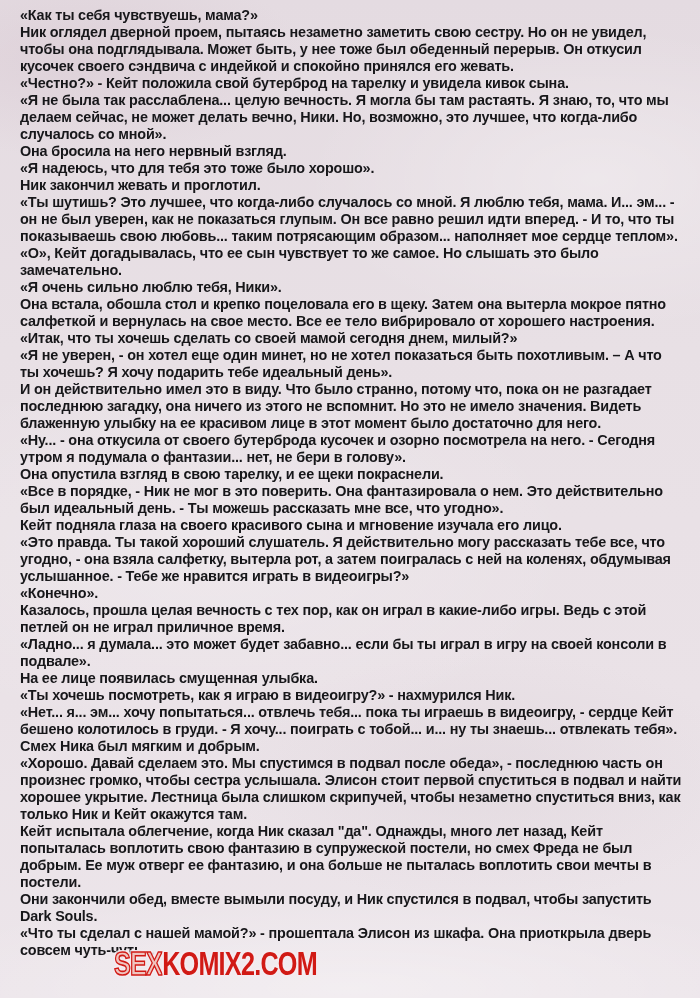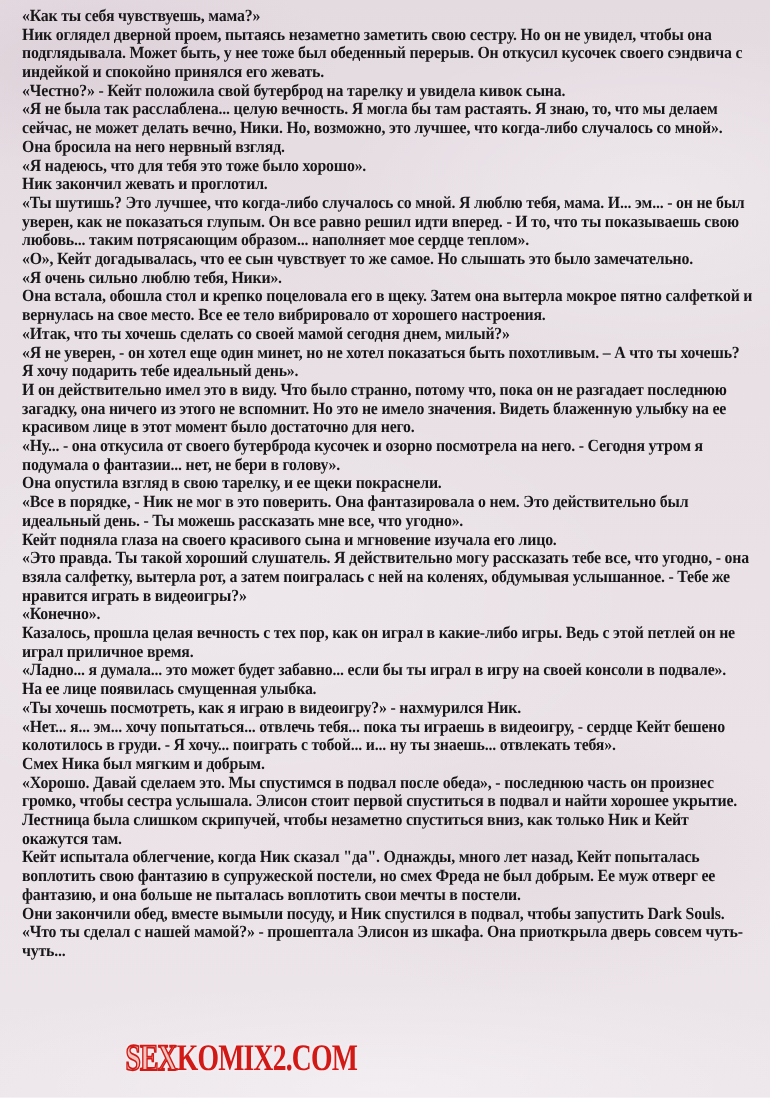--- a/index.html
+++ b/index.html
@@ -16,21 +16,20 @@
     position: relative;
     width: 700px;
     height: 998px;
     background:
       radial-gradient(ellipse 320px 140px at 12% 6%, rgba(214,196,206,0.45), rgba(214,196,206,0) 70%),
       radial-gradient(ellipse 420px 220px at 85% 18%, rgba(255,255,255,0.30), rgba(255,255,255,0) 70%),
       radial-gradient(ellipse 500px 260px at 30% 55%, rgba(255,255,255,0.22), rgba(255,255,255,0) 75%),
       radial-gradient(ellipse 380px 180px at 70% 78%, rgba(208,196,204,0.25), rgba(208,196,204,0) 70%),
       radial-gradient(ellipse 600px 120px at 50% 99%, rgba(255,255,255,0.35), rgba(255,255,255,0) 80%),
       linear-gradient(180deg, #e4dbe1 0%, #e8e0e5 35%, #eae2e7 70%, #ece5ea 100%);
-    font-family: Liberation Serif, serif;
   }
   .content {
     position: absolute;
     top: 6px;
     left: 20px;
     width: 714px;
     transform: scaleX(0.93);
     transform-origin: 0 0;
     font-weight: 700;
     font-size: 15.5px;

